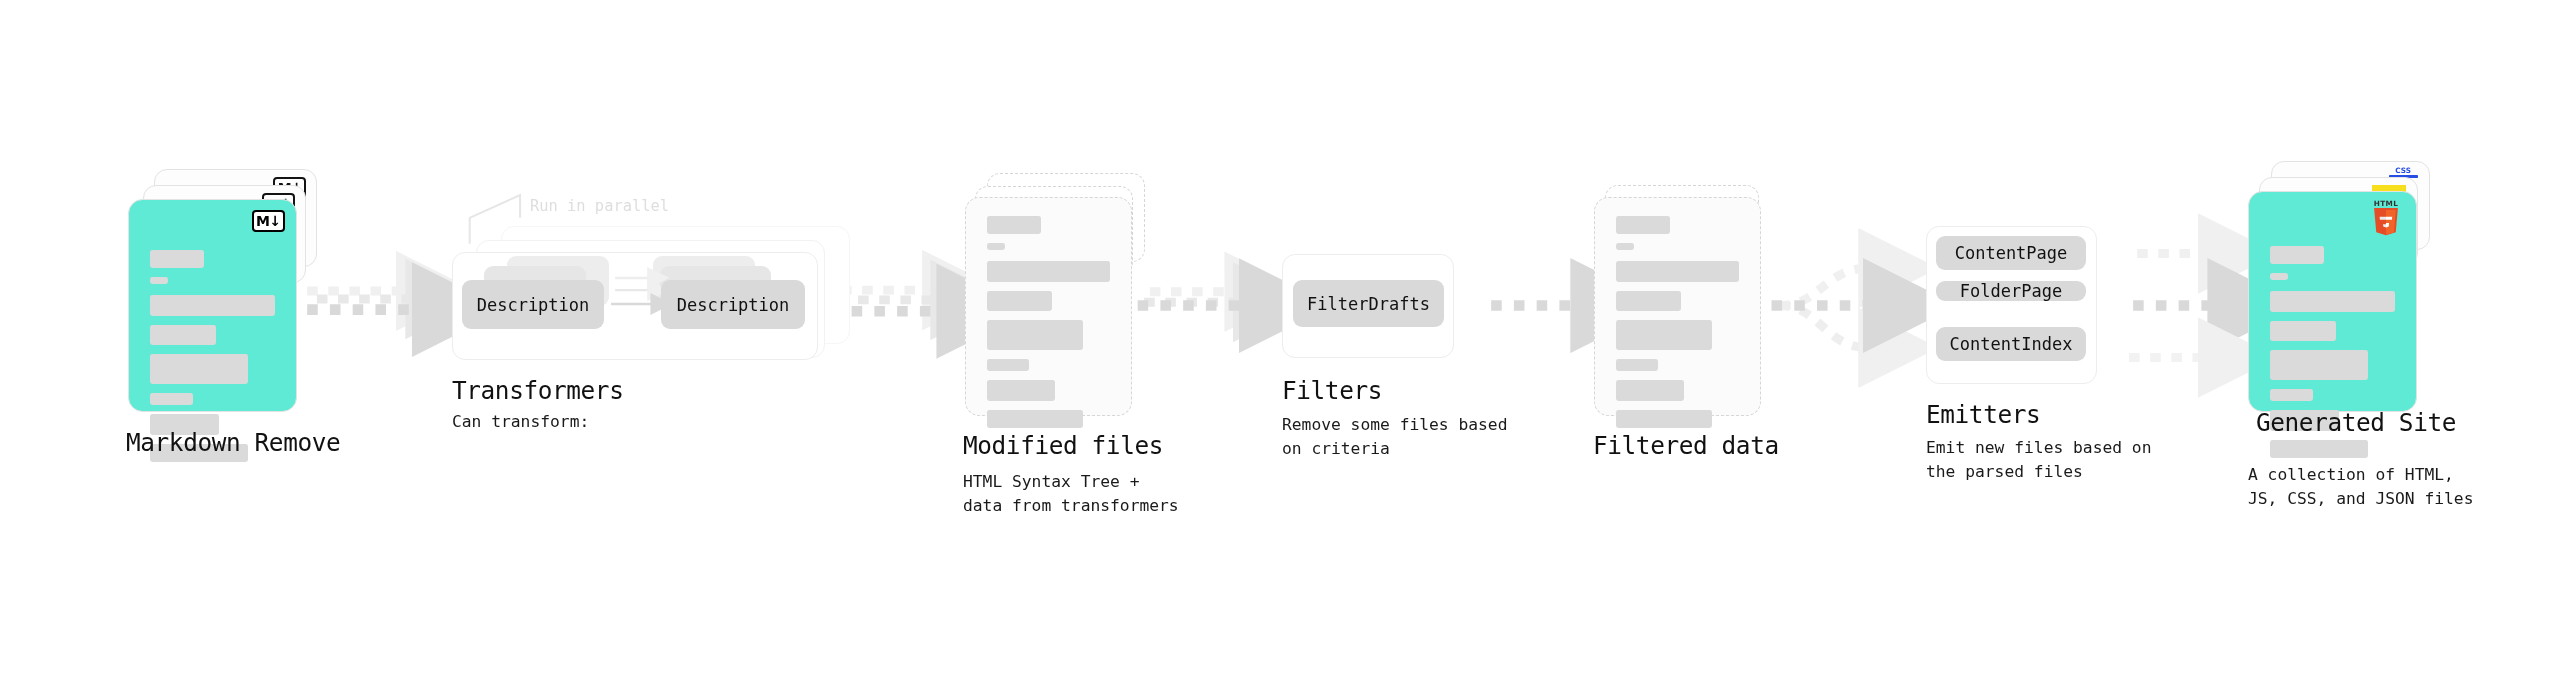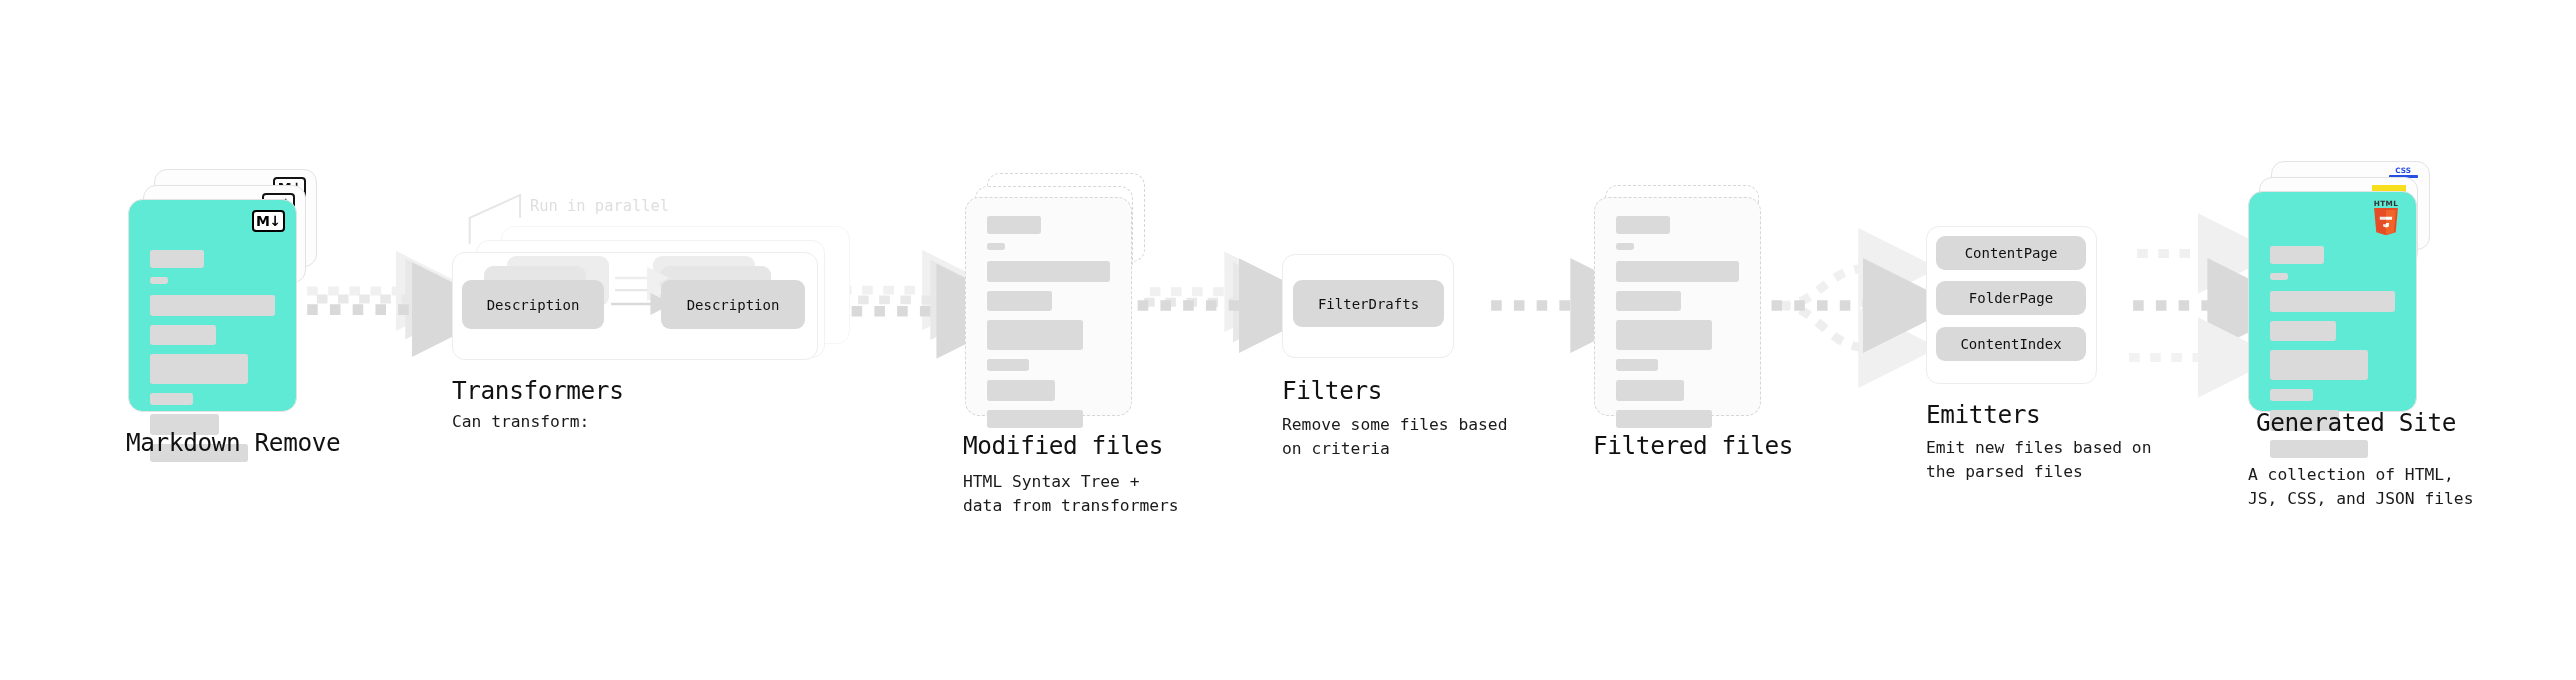--- a/index.html
+++ b/index.html
@@ -71,21 +71,21 @@
   .groupbox.g-fade1 { border-color: #f2f2f2; }
   .groupbox.g-fade2 { border-color: #f6f6f6; }
 
   .pill {
     position: absolute;
     background: #d9d9d9;
     border-radius: 9px;
     display: flex;
     align-items: center;
     justify-content: center;
-    font-size: 14px;
+    font-size: 17px;
     color: #111111;
     white-space: nowrap;
   }
   .pill.fade1 { background: #e6e6e6; color: transparent; }
   .pill.fade2 { background: #ededed; color: transparent; }
 
   .runlabel {
     position: absolute;
     font-size: 15.4px;
     color: #dedede;
@@ -274,29 +274,29 @@
         <div class="ln" style="width:54px; height:18px;"></div>
         <div class="ln" style="width:18px; height:6.5px; margin-bottom:11.4px;"></div>
         <div class="ln" style="width:100%; height:21px;"></div>
         <div class="ln" style="width:53%; height:20.3px;"></div>
         <div class="ln" style="width:78%; height:30px;"></div>
         <div class="ln" style="width:34%; height:11.4px;"></div>
         <div class="ln" style="width:55%; height:21px;"></div>
         <div class="ln" style="width:78%; height:18px;"></div>
       </div>
     </div>
-    <div class="title" style="left:1593px; top:431px;">Filtered files</div>
+    <div class="title" style="left:1593px; top:431px;">Filtered data</div>
   </div>
 
   <div>
     <div class="groupbox" style="left:1926px; top:226px; width:171px; height:158px;"></div>
     <div class="pill" style="left:1936px; top:236px; width:150px; height:34px;">
       <span>ContentPage</span>
     </div>
-    <div class="pill" style="left:1936px; top:281px; width:150px; height:34px;">
+    <div class="pill" style="left:1936px; top:281px; width:150px; height:20px;">
       <span>FolderPage</span>
     </div>
     <div class="pill" style="left:1936px; top:327px; width:150px; height:34px;">
       <span>ContentIndex</span>
     </div>
     <div class="title" style="left:1926px; top:400px;">Emitters</div>
     <div class="caption" style="left:1926px; top:436px;">Emit new files based on
 the parsed files</div>
   </div>
 

